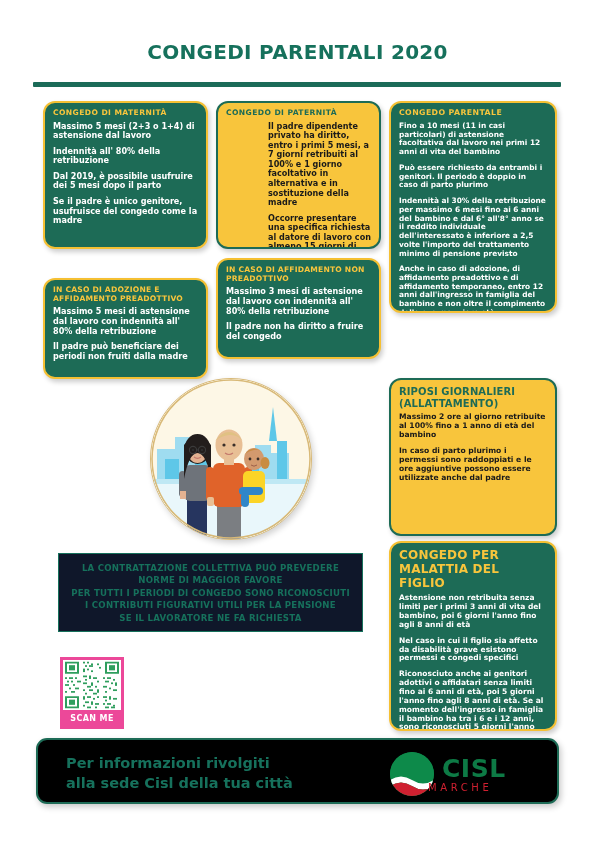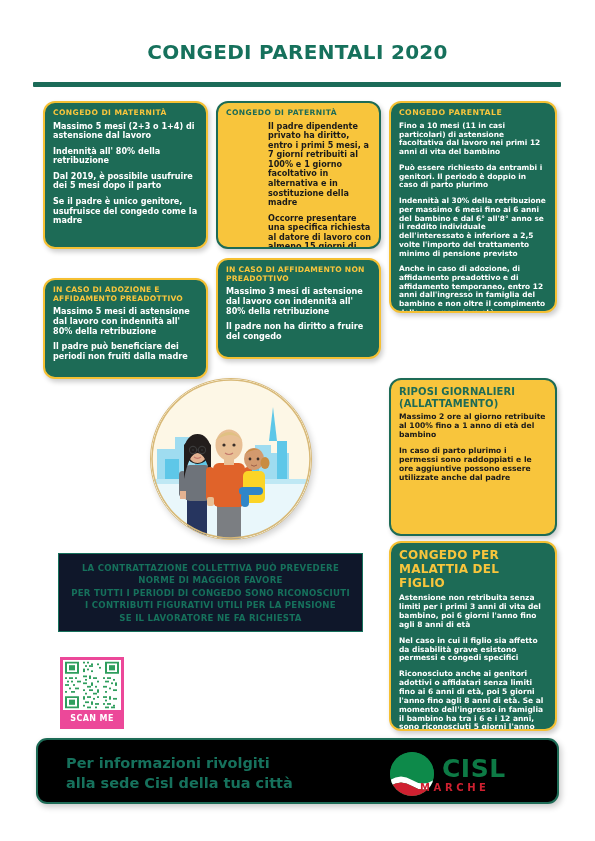--- a/index.html
+++ b/index.html
@@ -147,22 +147,22 @@
   }
   #logo-mark{
     position:absolute;left:352px;top:12px;width:44px;height:44px;
     border-radius:50%;overflow:hidden;background:#0d8a4a;
   }
   #logo-cisl{
     position:absolute;left:404px;top:14px;
     color:#0d7a45;font-weight:bold;font-size:25px;letter-spacing:.5px;
   }
   #logo-marche{
-    position:absolute;left:382px;top:42px;
-    color:#cf2030;font-weight:bold;font-size:10px;letter-spacing:3.6px;
+    position:absolute;left:390px;top:42px;
+    color:#cf2030;font-weight:normal;font-size:10px;letter-spacing:3.6px;
   }
 </style>
 </head>
 <body>
 
 <div class="page">
 
   <div class="title">CONGEDI PARENTALI 2020</div>
   <div class="title-rule"></div>
 

